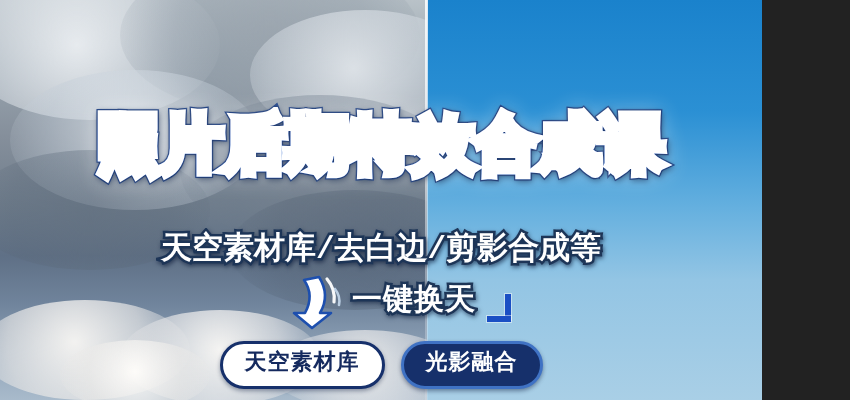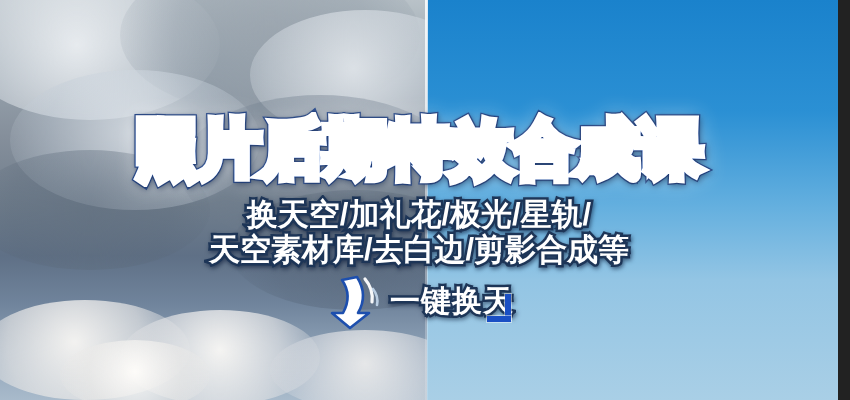--- a/index.html
+++ b/index.html
@@ -3,24 +3,24 @@
 <meta charset="utf-8">
 <title>Banner</title>
 <style>
   html, body {
     margin: 0;
     padding: 0;
     background: #222;
   }
   #banner {
     position: relative;
-    width: 838px;
+    width: 762px;
     height: 400px;
     overflow: hidden;
-    font-family: Liberation Sans, sans-serif;
+    font-family: Liberation Mono, monospace;
     user-select: none;
   }
 
   
   .bg-layer { position: absolute; inset: 0; }
 
   
   .sky-right {
     left: 427px; right: 0; top: 0; bottom: 0;
     background:
@@ -253,34 +253,37 @@
 
   <div class="split-line"></div>
 
   <div class="content">
 
     <div class="title-wrap">
       <div class="title-shadow">照片后期特效合成课</div>
       <div class="title">照片后期特效合成课</div>
     </div>
 
-    <div class="subtitle sub1">换天空/加礼花/极光/星轨/</div>
     <div class="subtitle sub2">天空素材库/去白边/剪影合成等</div>
 
     <div class="oneclick-row">
       <span class="arrow-wrap">
         <svg class="arrow-icon" viewBox="0 0 60 58" xmlns="http://www.w3.org/2000/svg" aria-hidden="true">
           <path d="M33 5 C 40 16, 41 29, 34 41 L 45 41 L 26 56 L 8 41 L 19 41 C 25 30, 25 18, 18 8 Z" fill="#ffffff" stroke="#1d4fae" stroke-width="2.6" stroke-linejoin="round"></path>
           <path d="M41 7 C 47 14, 49 22, 48 30" fill="none" stroke="#ffffff" stroke-width="3.2" stroke-linecap="round" opacity="0.95"></path>
           <path d="M49 17 C 53 22, 54 28, 53 33" fill="none" stroke="#cfe4f7" stroke-width="2.6" stroke-linecap="round" opacity="0.8"></path>
         </svg>
       </span>
       <span class="oneclick-text">一键换天</span>
     </div>
 
     <div class="bracket">
       <i class="b-v"></i>
       <i class="b-h"></i>
     </div>
 
+    <div class="badges">
+      <div class="badge badge-light">天空素材库</div>
+      <div class="badge badge-dark">光影融合</div>
+    </div>
 
   </div>
 </div>
 
 </body></html>

